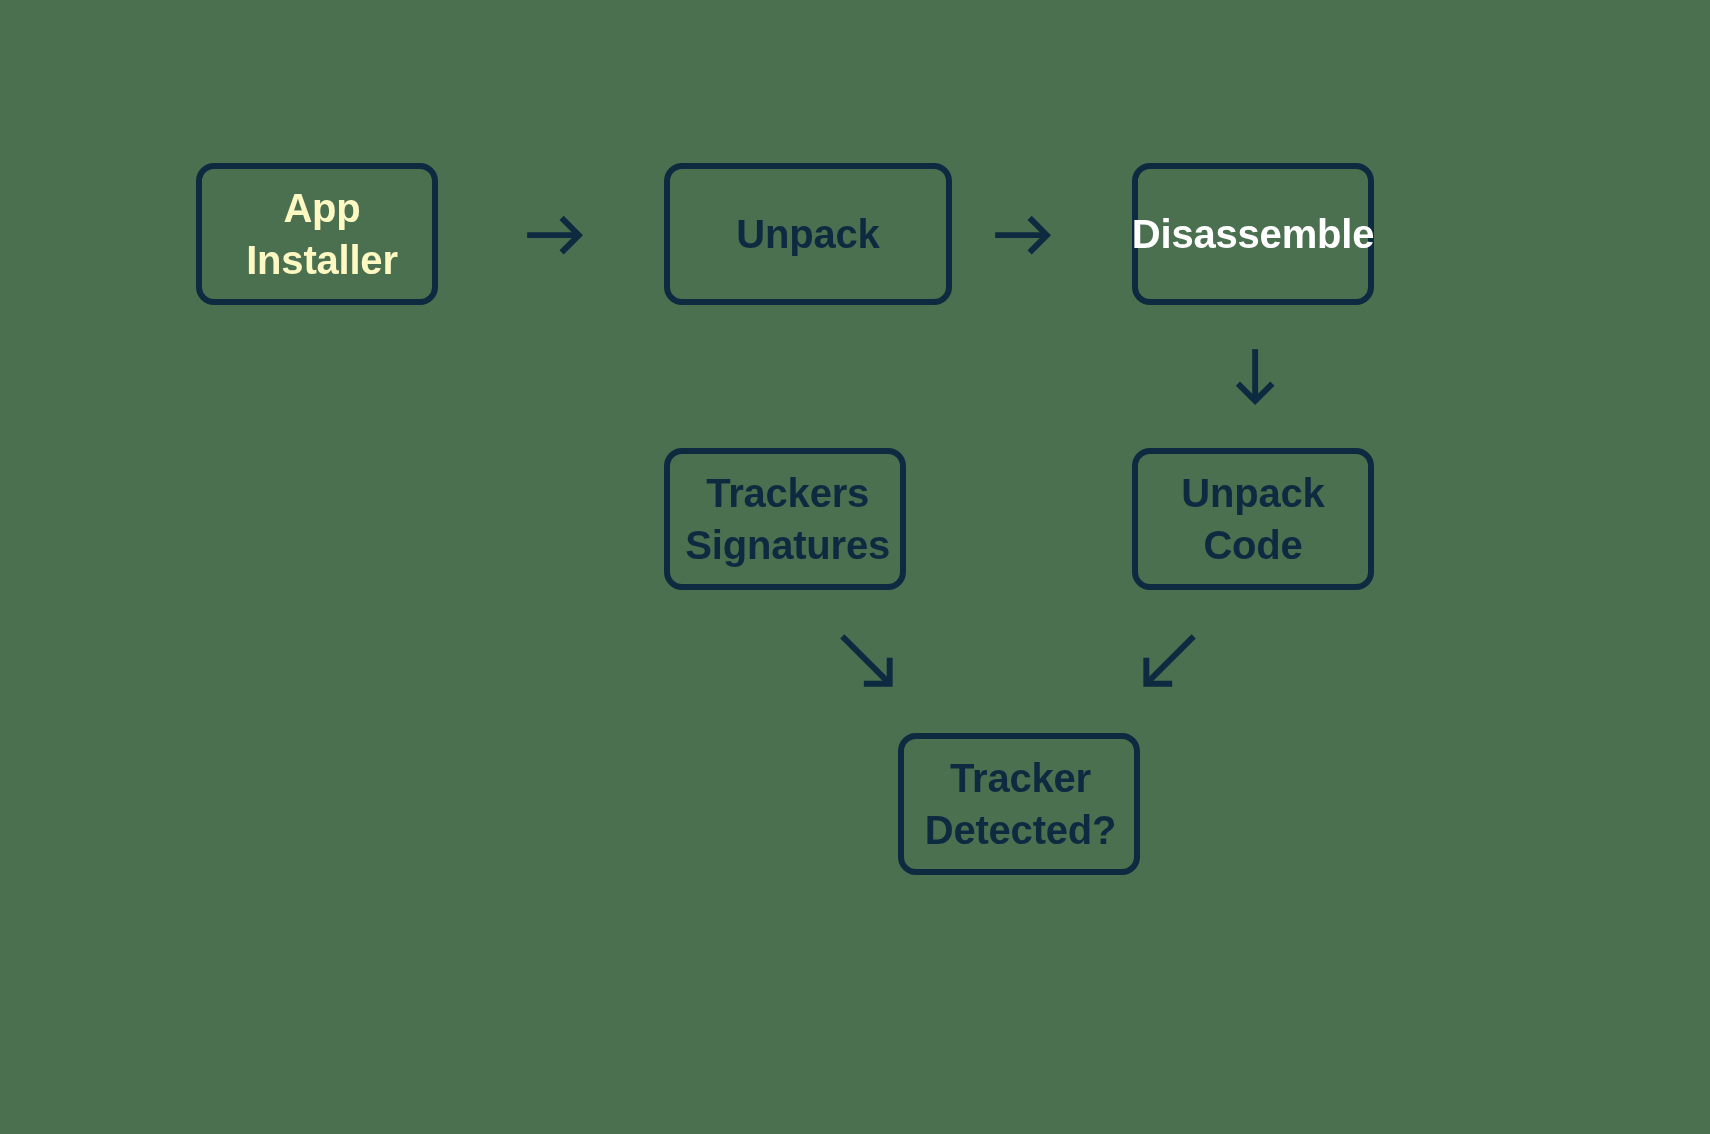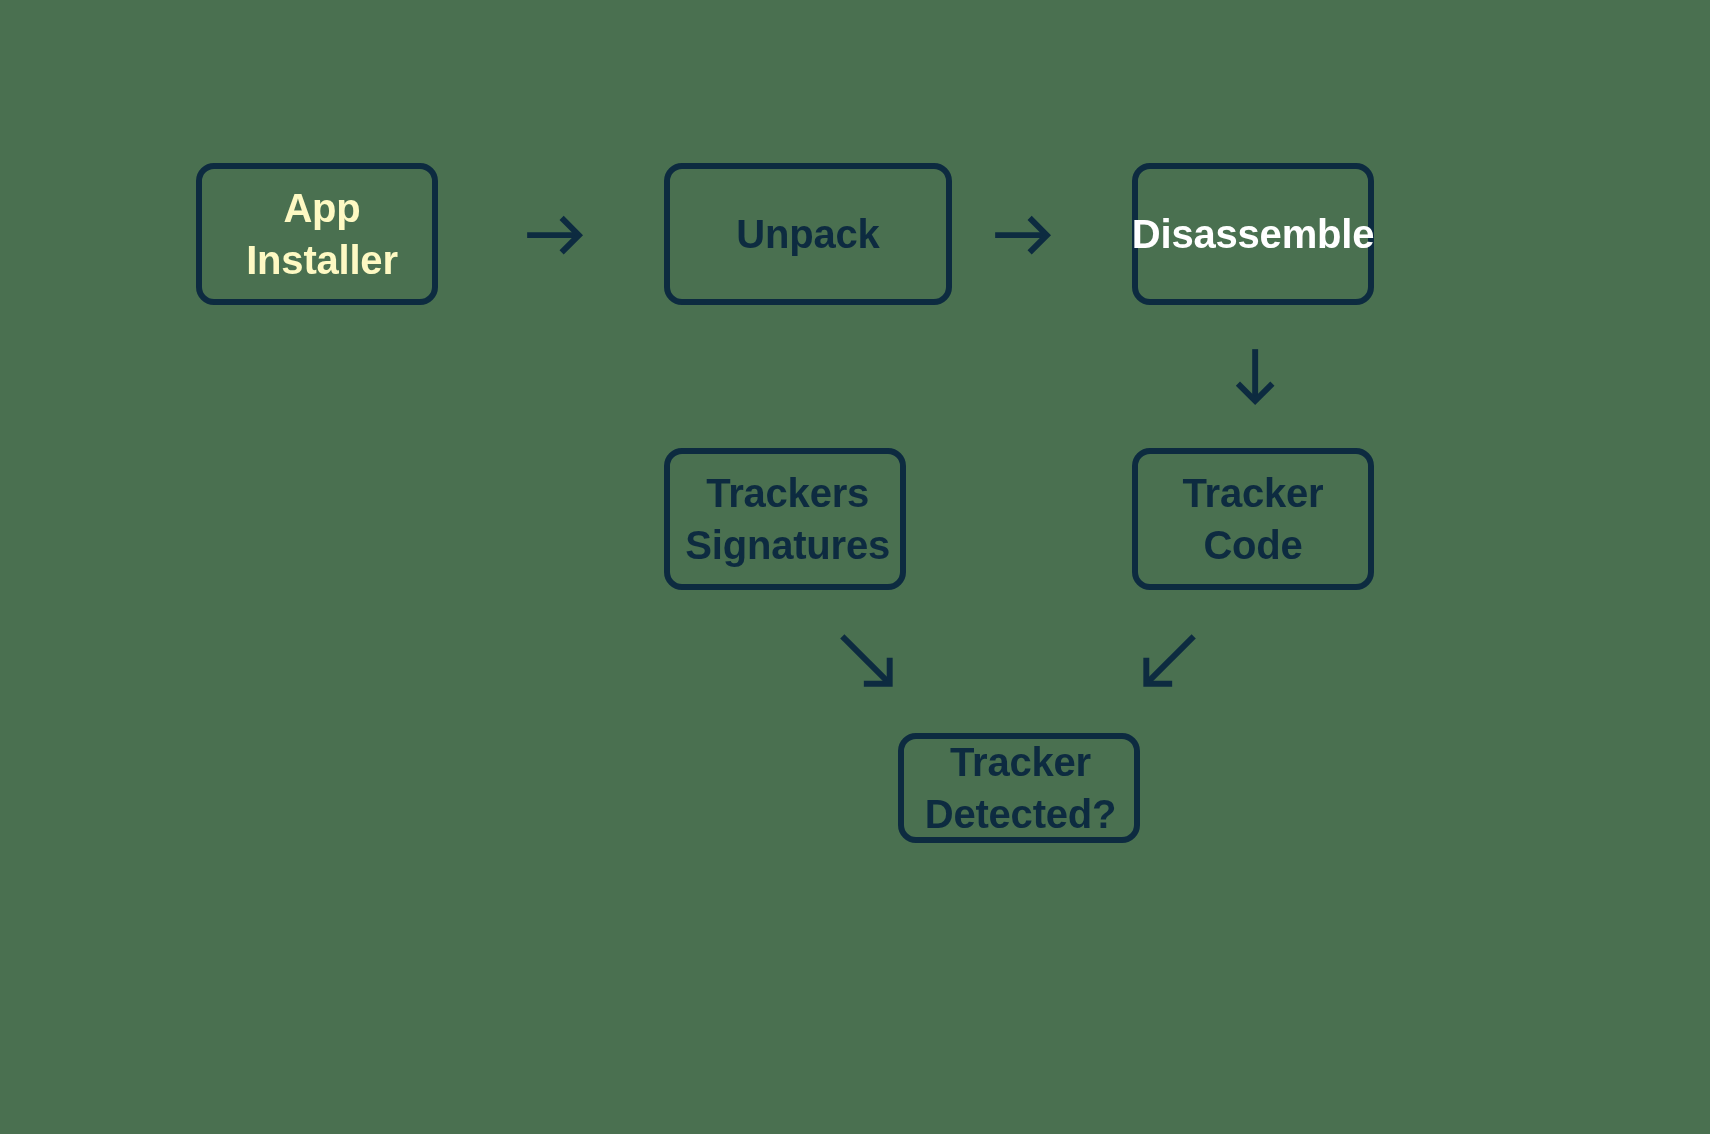--- a/index.html
+++ b/index.html
@@ -60,23 +60,23 @@
         <span class="label">Unpack</span>
       </div>
       <div class="node" style="left: 1132px; top: 163px; width: 242px; height: 142px; border-color: rgb(13, 43, 64); color: #ffffff;">
         <span class="label">Disassemble</span>
       </div>
       <div class="node" style="left: 664px; top: 448px; width: 242px; height: 142px; border-color: rgb(13, 43, 64); color: rgb(13, 43, 64); justify-content: flex-end;">
         <span class="label">Trackers
 Signatures</span>
       </div>
       <div class="node" style="left: 1132px; top: 448px; width: 242px; height: 142px; border-color: rgb(13, 43, 64); color: rgb(13, 43, 64);">
-        <span class="label">Tracker Code</span>
+        <span class="label">Unpack Code</span>
       </div>
-      <div class="node" style="left: 898px; top: 733px; width: 242px; height: 110px; border-color: rgb(13, 43, 64); color: rgb(13, 43, 64); padding-left: 13px;">
+      <div class="node" style="left: 898px; top: 733px; width: 242px; height: 142px; border-color: rgb(13, 43, 64); color: rgb(13, 43, 64); padding-left: 13px;">
         <span class="label">Tracker
 Detected?</span>
       </div>
     </div>
   <div id="arrows-layer">
       <div class="arrow" style="left: 525px; top: 205px; width: 56px; height: 56px;">
         <svg width="56" height="56" viewBox="0 0 52 52">
           <line x1="2" y1="28" x2="50" y2="28" stroke="#0d2b40" stroke-width="5.5" stroke-linecap="butt"></line>
           <polyline points="34,12 50,28 34,44" fill="none" stroke="#0d2b40" stroke-width="5.5" stroke-linecap="butt" stroke-linejoin="miter"></polyline>
         </svg>

